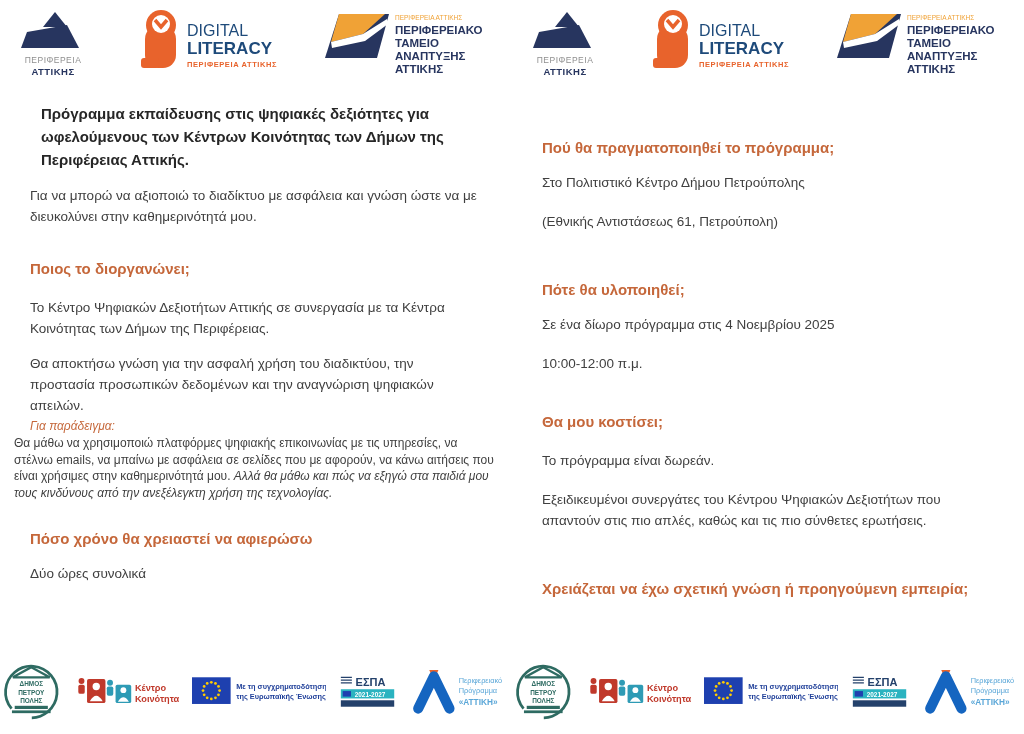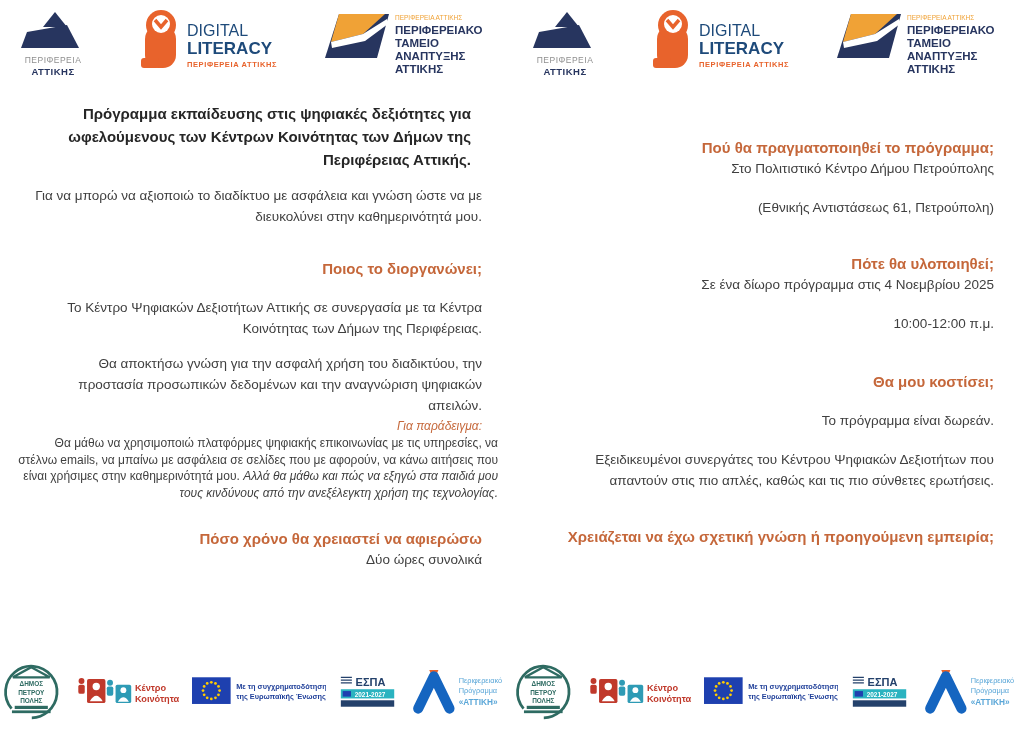--- a/index.html
+++ b/index.html
@@ -16,32 +16,32 @@
     --eu-text:#1f3f99;
     --espa-teal:#2ab3c0;
     --attiki-blue:#1565c0;
     --attiki-text:#5ba7d8;
   }
   *{box-sizing:border-box;margin:0;padding:0;}
   body{font-family:"Liberation Sans","DejaVu Sans",sans-serif;background:#ffffff;}
   .canvas{width:1024px;height:734px;background:#fff;display:flex;overflow:hidden;}
   .page{width:512px;height:734px;position:relative;}
   .page-header{display:flex;align-items:flex-start;justify-content:center;gap:34px;padding-top:8px;height:88px;}
-  .content{text-align:right;padding:0 30px;}
+  .content{text-align:left;padding:0 30px;}
   .doc-title{color:var(--title);font-weight:bold;font-size:15px;line-height:23px;max-width:430px;margin:14px auto 0;}
   .h-orange{color:var(--orange);font-weight:bold;font-size:15px;line-height:20px;}
   .body-text{color:var(--body);font-size:13.5px;line-height:21px;max-width:460px;margin-left:auto;margin-right:auto;}
   .example-label{color:var(--orange);font-style:italic;font-size:12px;margin-top:3px;}
   .example-text{color:var(--body);font-size:12px;line-height:16.5px;margin:2px -16px 0;}
   .example-text .it{font-style:italic;}
   .page-footer{position:absolute;bottom:6px;left:0;right:0;display:flex;justify-content:center;align-items:center;gap:13px;}
   svg text{font-family:"Liberation Sans","DejaVu Sans",sans-serif;}
   .mt26{margin-top:26px;} .mt32{margin-top:32px;} .mt30{margin-top:30px;}
-  .mt10{margin-top:14px;} .mt12{margin-top:18px;} .mt14{}
-  .mt28{margin-top:28px;} .mt40{margin-top:36px;} .mt38{margin-top:38px;}
+  .mt10{margin-top:14px;} .mt12{margin-top:18px;} .mt14{margin-top:14px;}
+  .mt28{margin-top:28px;} .mt40{margin-top:48px;} .mt38{margin-top:38px;}
   .mt42{margin-top:42px;} .mt50{margin-top:50px;}
 </style>
 </head>
 <body>
 
 <div class="canvas">
 
   <div class="page">
 
     <div class="page-header">

